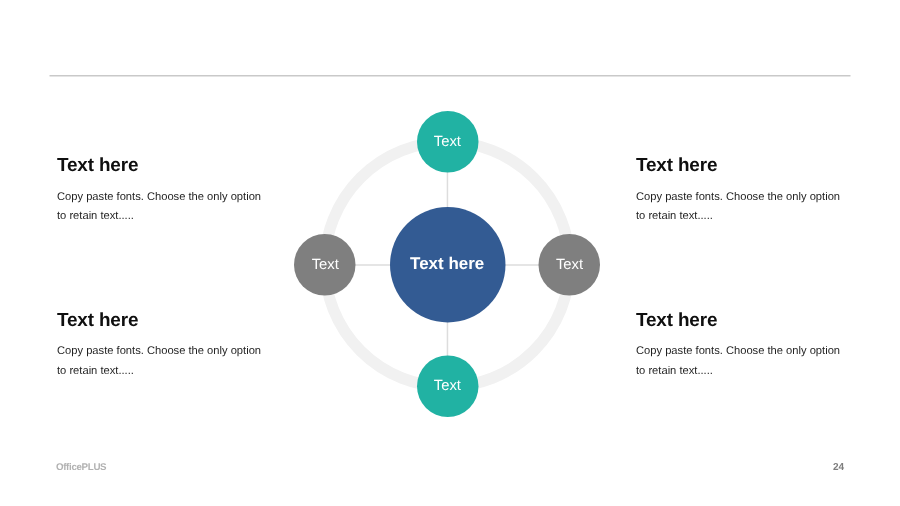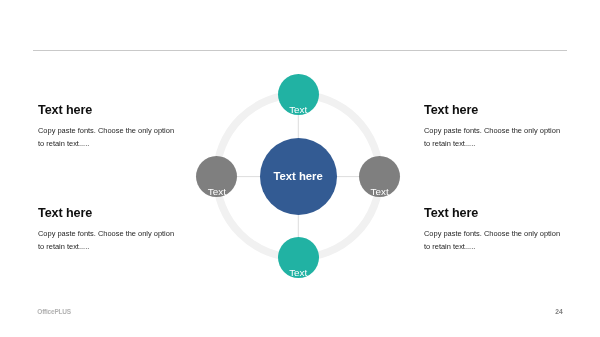--- a/index.html
+++ b/index.html
@@ -43,21 +43,21 @@
   .node span { display:block; }
 
   #node-center {
     left:259.6px; top:137.7px; width:77px; height:77px;
     background:#335b93;
   }
   #node-center span {
     font-size:11.3px; font-weight:bold; color:#ffffff; letter-spacing:0px;
     margin-top:-0.5px;
   }
-  .node-sat { width:41px; height:41px;align-items:flex-end; }
+  .node-sat { width:41px; height:41px; }
   .node-sat span { font-size:9.9px; font-weight:normal; color:#ffffff;
                    margin-top:-0.2px; margin-left:0.3px; }
   #node-top { left:277.6px; top:74.4px; background:#21b2a3; }
   #node-bottom { left:277.6px; top:237.2px; background:#21b2a3; }
   #node-left { left:196.2px; top:155.8px; background:#7f7f7f; }
   #node-right { left:359.0px; top:155.8px; background:#7f7f7f; }
 
   .footer { position:absolute; }
   #footer-brand { left:37.3px; top:307.9px; font-size:6.5px; color:#b2b2b2;
                   letter-spacing:-0.22px; font-weight:bold; }

